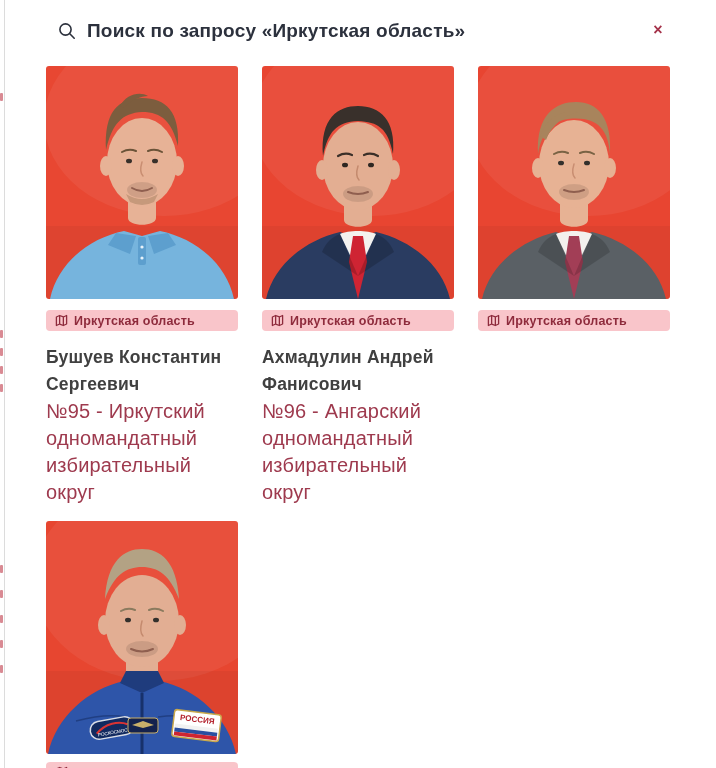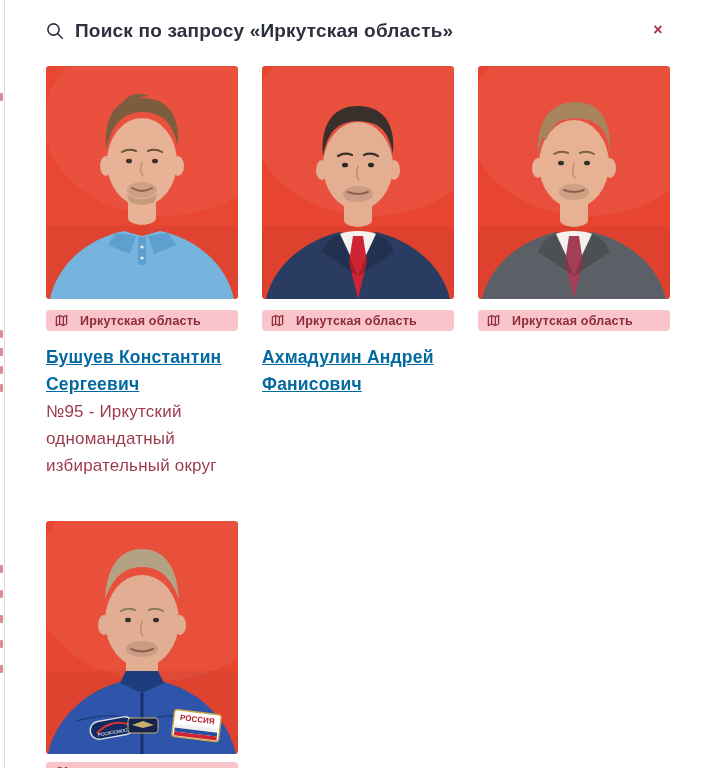--- a/index.html
+++ b/index.html
@@ -7,48 +7,48 @@
     position:relative; width:716px; height:768px;
     background:#ffffff; overflow:hidden;
     font-family:"Liberation Sans", sans-serif;
   }
   
   .edge-strip { position:absolute; left:0; top:0; width:4px; height:768px;
     border-right:1px solid #dcdcdc; background:#fff; }
   .edge-mark { position:absolute; left:0; width:3px; height:8px; background:#d98a93; border-radius:1px; }
 
   
-  .header { position:absolute; left:46px; top:17px; right:40px; height:28px;
+  .header { position:absolute; left:58px; top:17px; right:40px; height:28px;
     display:flex; align-items:center; }
   .search-icon { width:18px; height:18px; flex:0 0 auto; margin-right:11px; }
   .title { font-size:19px; font-weight:700; color:#2c313d; letter-spacing:0.2px; }
   .close-btn { position:absolute; top:20px; right:48px; width:20px; height:20px;
     display:flex; align-items:center; justify-content:center;
     font-size:16px; font-weight:600; color:#a5324a; cursor:pointer;
     background:none; border:none; padding:0; line-height:1;
     font-family:"Liberation Sans", sans-serif; }
 
   
   .row { position:absolute; left:46px; display:flex; gap:24px; }
   .row1 { top:66px; }
   .row2 { top:521px; }
   .card { width:192px; cursor:pointer; }
   .photo { width:192px; height:233px; border-radius:3px; overflow:hidden; display:block; }
   .photo svg { display:block; }
 
   .badge { margin-top:11px; height:21px; width:192px; box-sizing:border-box;
-    display:flex; align-items:center; gap:12px; padding:0 9px;
+    display:flex; align-items:center; gap:6px; padding:0 9px;
     background:#f9c5ca; color:#8e2b3c; border-radius:4px;
     font-size:12.5px; font-weight:600; letter-spacing:0.2px; }
   .badge svg { flex:0 0 auto; }
   .badge-label { white-space:nowrap; }
 
-  .name { margin-top:13px; font-size:17.5px; font-weight:600; color:#0369a1;
-    line-height:27px; letter-spacing:0.2px;text-decoration:underline; }
-  .district { margin-top:0px; font-size:17px; font-weight:400; color:#9e3a4e;
+  .name { margin-top:13px; font-size:17.5px; font-weight:600; color:#404040;
+    line-height:27px; letter-spacing:0.2px; }
+  .district { margin-top:0px; font-size:20px; font-weight:400; color:#9e3a4e;
     line-height:27px; letter-spacing:0.2px; }
 </style>
 </head>
 <body>
 
 <div id="screen">
 
   <div class="edge-strip">
     <div class="edge-mark" style="top:93px"></div>
     <div class="edge-mark" style="top:330px"></div>
@@ -138,20 +138,21 @@
           <path d="M114,168 L96,210 L132,186 C128,176 122,171 114,168 Z" fill="#000000" opacity="0.18"></path>
         </svg>
       </div>
       <div class="badge">
         <svg width="13" height="13" viewBox="0 0 14 14">
           <path d="M1.5,3.2 L5,1.6 L9,3.2 L12.5,1.6 V10.8 L9,12.4 L5,10.8 L1.5,12.4 Z M5,1.6 V10.8 M9,3.2 V12.4" fill="none" stroke="#8e2b3c" stroke-width="1.4" stroke-linejoin="round"></path>
         </svg>
         <span class="badge-label">Иркутская область</span>
       </div>
       <div class="name">Ахмадулин Андрей Фанисович</div>
+      <div class="district">№96 - Ангарский одномандатный избирательный округ</div>
     </div>
 
     <div class="card">
       <div class="photo">
         <svg viewBox="0 0 192 233" width="192" height="233">
           <rect width="192" height="233" fill="#e84531"></rect>
           <ellipse cx="110" cy="55" rx="120" ry="95" fill="#ffffff" opacity="0.06"></ellipse>
           <rect x="0" y="160" width="192" height="73" fill="#000000" opacity="0.04"></rect>
           <path d="M82,120 h28 v34 c0,9 -28,9 -28,0 Z" fill="#e7b294"></path>
           <ellipse cx="96" cy="98" rx="35" ry="44" fill="#e7b294"></ellipse>

